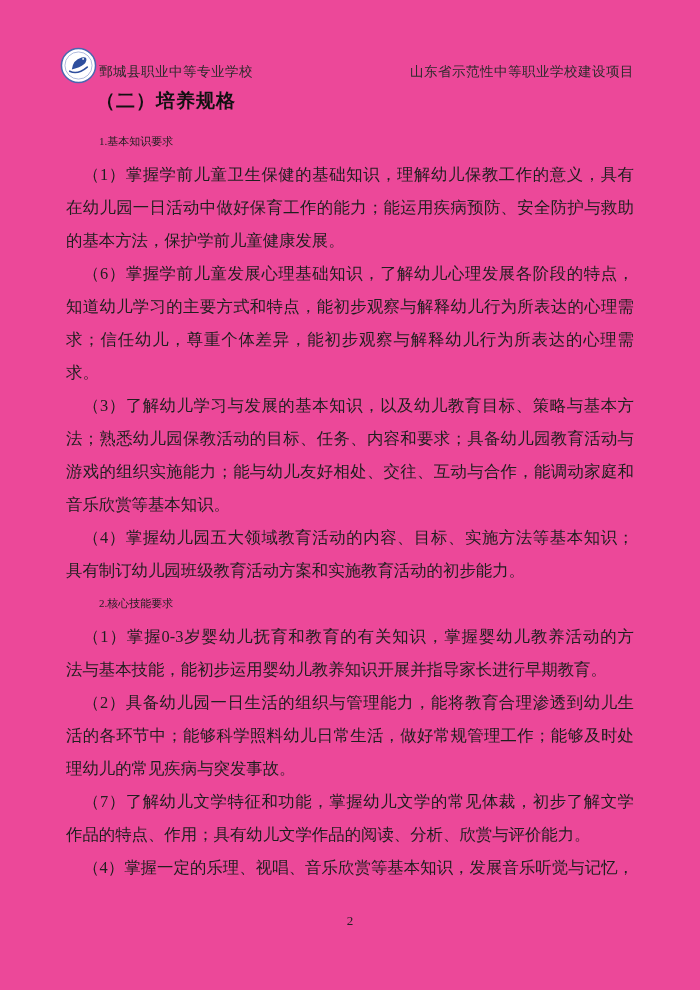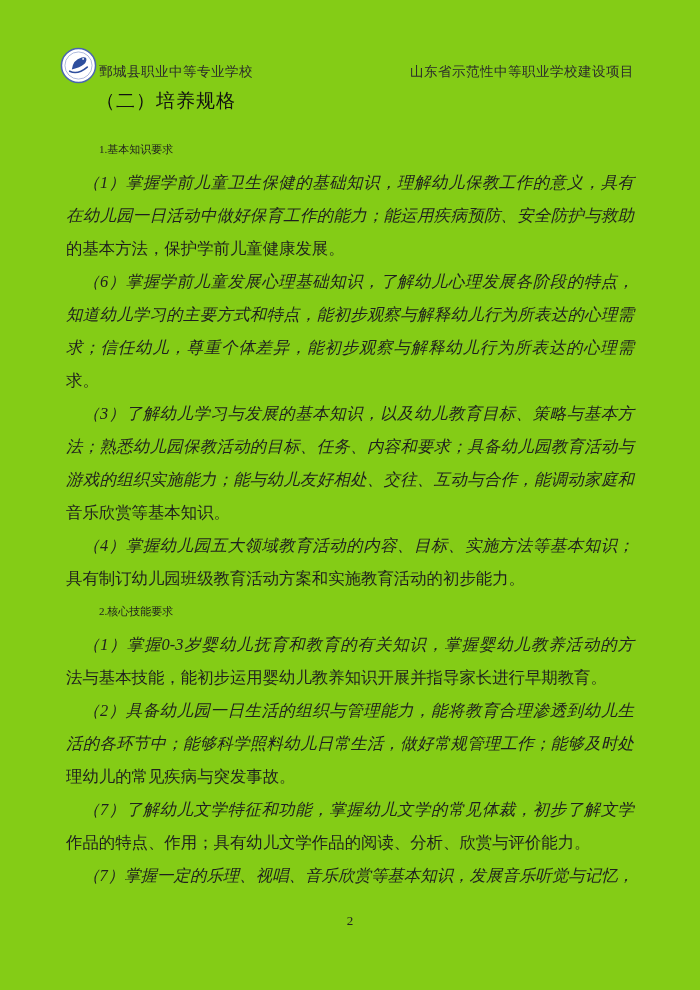--- a/index.html
+++ b/index.html
@@ -4,21 +4,21 @@
 <style>
   html, body {
     margin: 0;
     padding: 0;
     background: #ffffff;
   }
   .page {
     position: relative;
     width: 700px;
     height: 990px;
-    background: #84cc16;
+    background: #ec4899;
     font-family: "Liberation Serif", "DejaVu Serif", serif;
     color: #1f1f1f;
     overflow: hidden;
   }
 
   
   .header {
     position: absolute;
     top: 42px;
     left: 60px;
@@ -52,40 +52,40 @@
 
   
   .content {
     position: absolute;
     top: 88px;
     left: 66px;
     width: 568px;
   }
   .doc-title {
     font-size: 19px;
-    font-weight: normal;
+    font-weight: bold;
     line-height: 26px;
     padding-left: 30px;
     letter-spacing: 1px;
-    margin-bottom: 19px;
+    margin-bottom: 11px;
     color: #111111;
   }
   .section-heading {
     font-size: 11px;
     line-height: 33px;
     padding-left: 33px;
   }
   .line {
     font-size: 16.4px;
     line-height: 33px;
     text-align: justify;
     text-align-last: left;
     white-space: nowrap;
   }
-  .line.fill { text-align-last: justify; font-style: italic; }
+  .line.fill { text-align-last: justify; }
   .line.indent { padding-left: 17px; }
 
   
   .footer {
     position: absolute;
     top: 913px;
     left: 0;
     width: 100%;
     text-align: center;
     font-size: 13px;
@@ -127,21 +127,21 @@
         <div class="line indent fill">（4）掌握幼儿园五大领域教育活动的内容、目标、实施方法等基本知识；</div>
         <div class="line">具有制订幼儿园班级教育活动方案和实施教育活动的初步能力。</div>
         <div class="section-heading">2.核心技能要求</div>
         <div class="line indent fill">（1）掌握0-3岁婴幼儿抚育和教育的有关知识，掌握婴幼儿教养活动的方</div>
         <div class="line">法与基本技能，能初步运用婴幼儿教养知识开展并指导家长进行早期教育。</div>
         <div class="line indent fill">（2）具备幼儿园一日生活的组织与管理能力，能将教育合理渗透到幼儿生</div>
         <div class="line fill">活的各环节中；能够科学照料幼儿日常生活，做好常规管理工作；能够及时处</div>
         <div class="line">理幼儿的常见疾病与突发事故。</div>
         <div class="line indent fill">（7）了解幼儿文学特征和功能，掌握幼儿文学的常见体裁，初步了解文学</div>
         <div class="line">作品的特点、作用；具有幼儿文学作品的阅读、分析、欣赏与评价能力。</div>
-        <div class="line indent fill">（7）掌握一定的乐理、视唱、音乐欣赏等基本知识，发展音乐听觉与记忆，</div>
+        <div class="line indent fill">（4）掌握一定的乐理、视唱、音乐欣赏等基本知识，发展音乐听觉与记忆，</div>
       </div>
   </div>
 
   <div class="footer">
     <span>2</span>
   </div>
 
 </div>
 
 </body></html>

